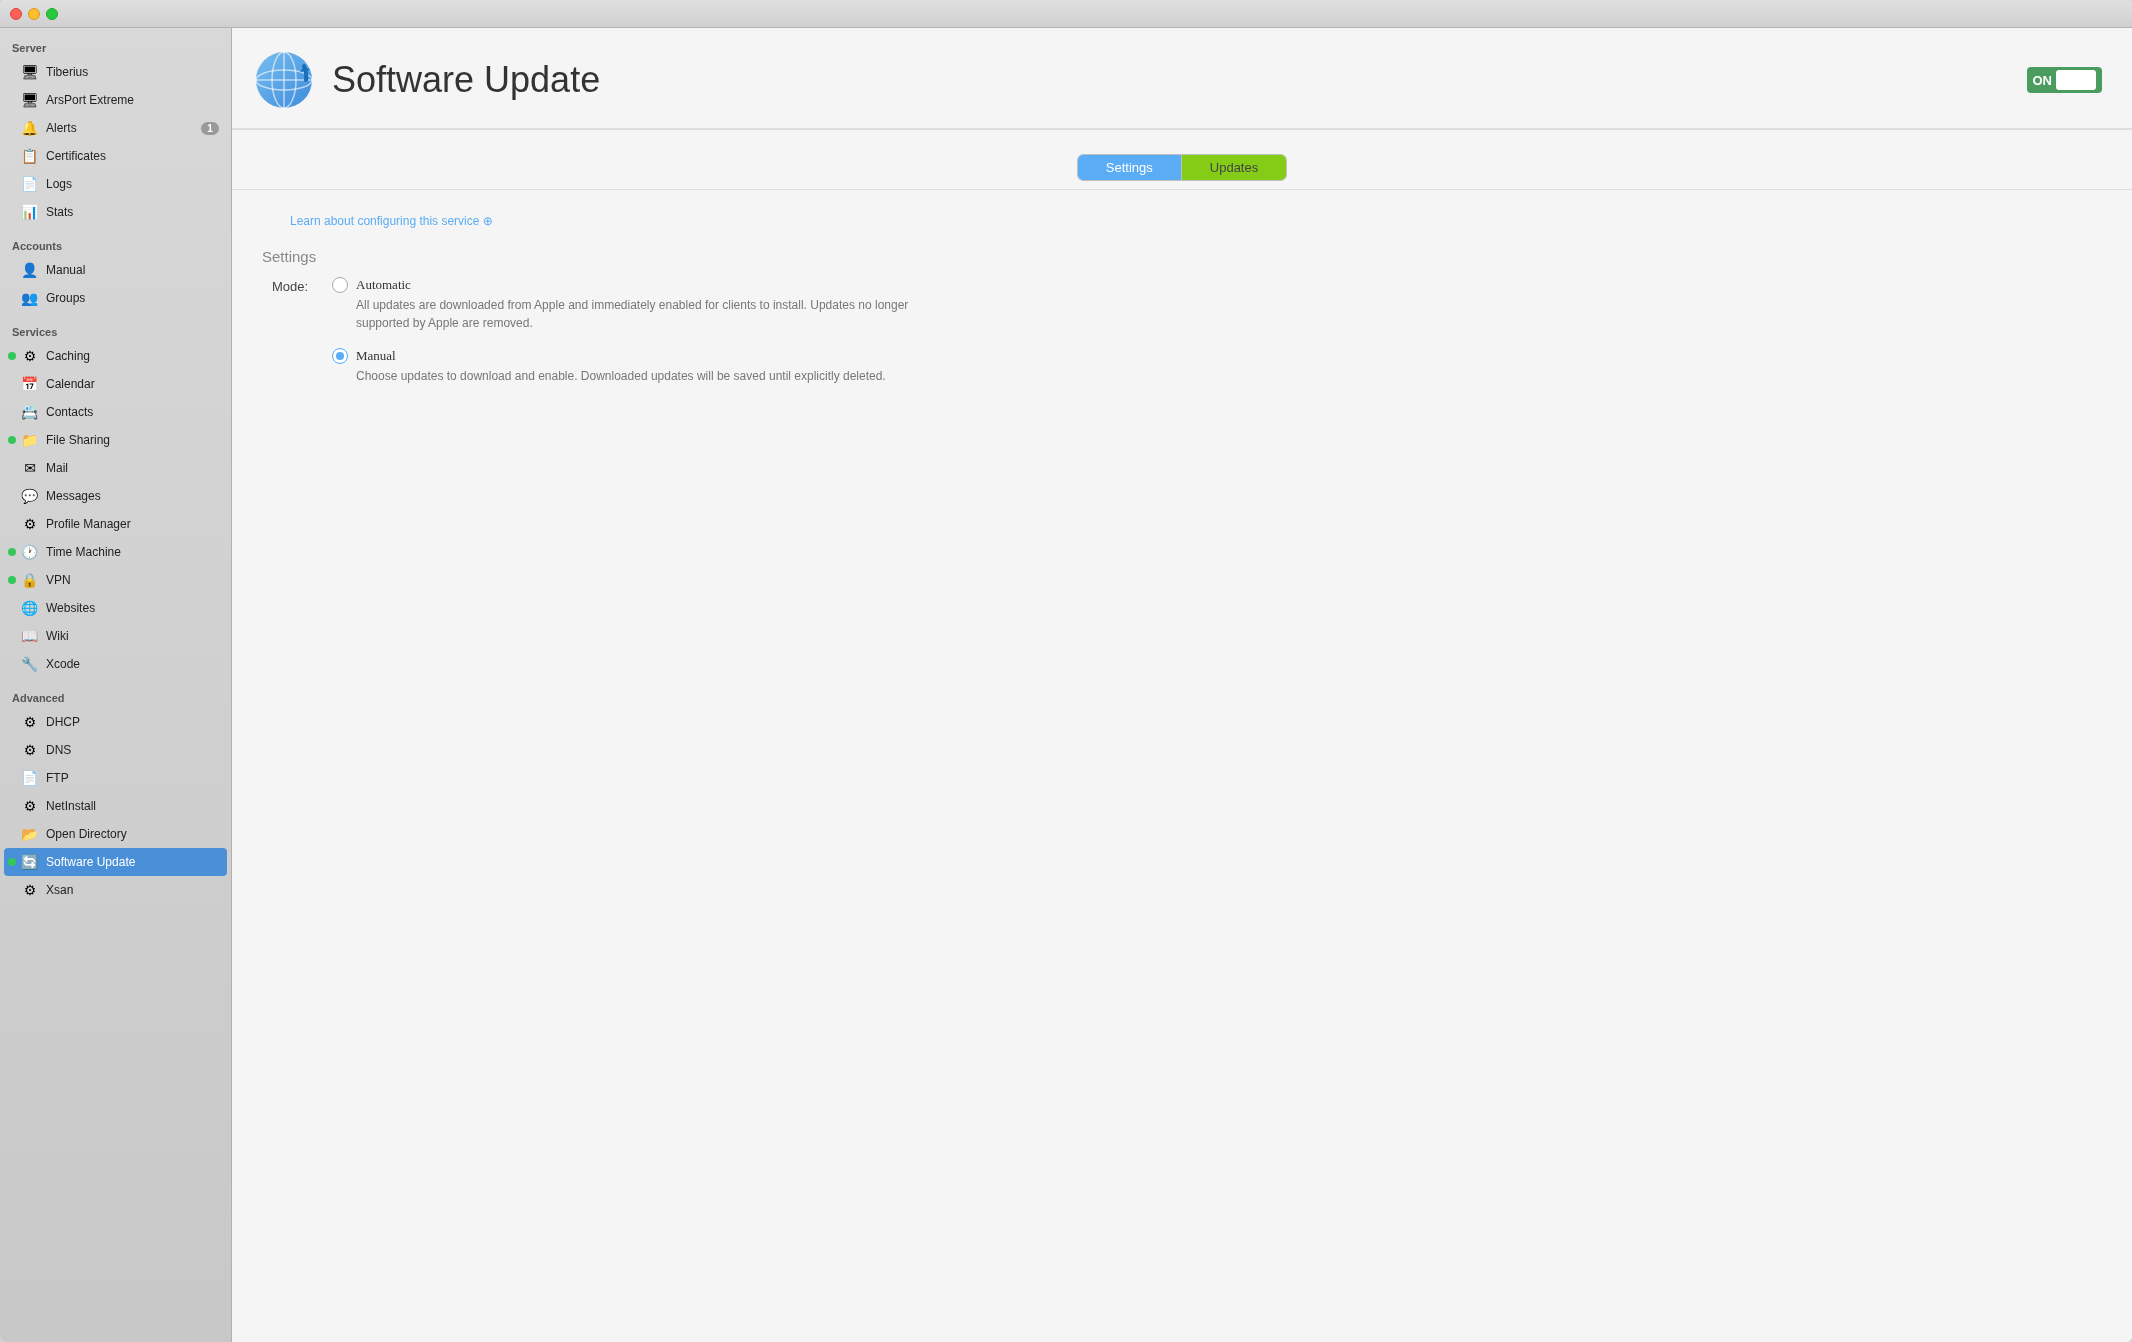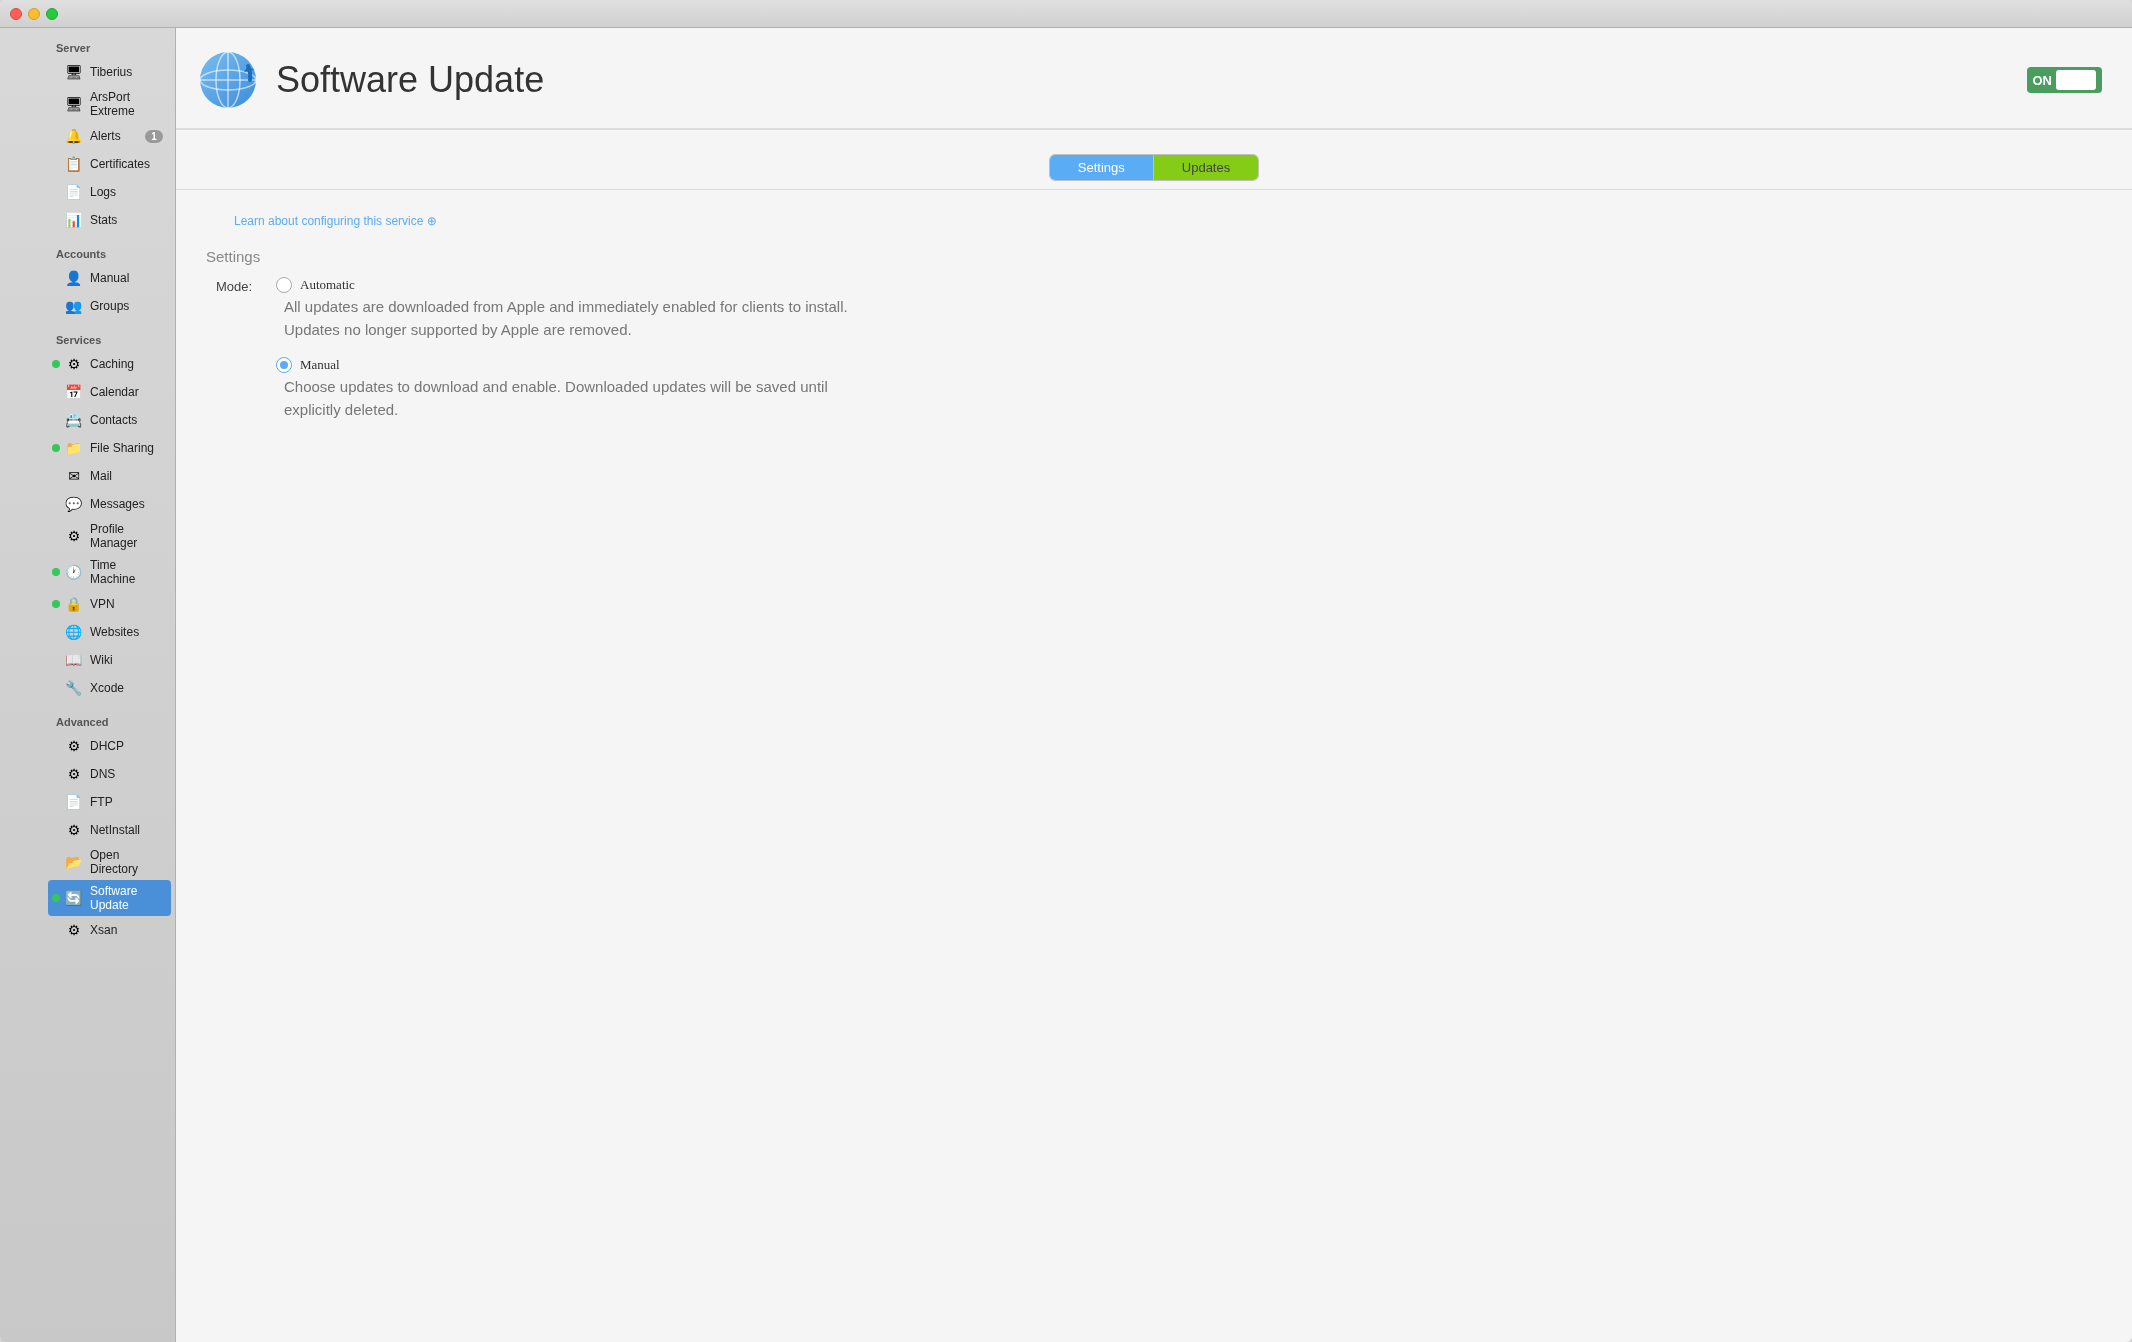--- a/index.html
+++ b/index.html
@@ -50,27 +50,26 @@
     .traffic-light.maximize { background: #28c840; border: 1px solid #1aac2a; }
 
     .content-area {
       display: flex;
       flex: 1;
       overflow: hidden;
     }
 
     
     .sidebar {
-      width: 176px;
+      width: 232px;
       background: linear-gradient(to bottom, #d8d8d8, #c8c8c8);
       border-right: 1px solid #b0b0b0;
       overflow-y: auto;
       flex-shrink: 0;
       padding-bottom: 10px;
-      padding-left: 44px;
     }
 
     .sidebar-section-header {
       font-size: 11px;
       font-weight: 600;
       color: #555;
       padding: 14px 12px 4px 12px;
       text-transform: none;
     }
 
@@ -338,23 +337,23 @@
       border-radius: 50%;
       background: #5aacf5;
     }
 
     .radio-label {
       font-size: 13px;
       color: #333;
     }
 
     .radio-desc {
-      font-size: 15px;
+      font-size: 12px;
       color: #777;
-      margin-left: 8px;
+      margin-left: 24px;
       margin-top: 3px;
       max-width: 600px;
       line-height: 1.5;
     }
 
     .divider {
       height: 1px;
       background: #ddd;
       margin: 0 0 16px 0;
     }

